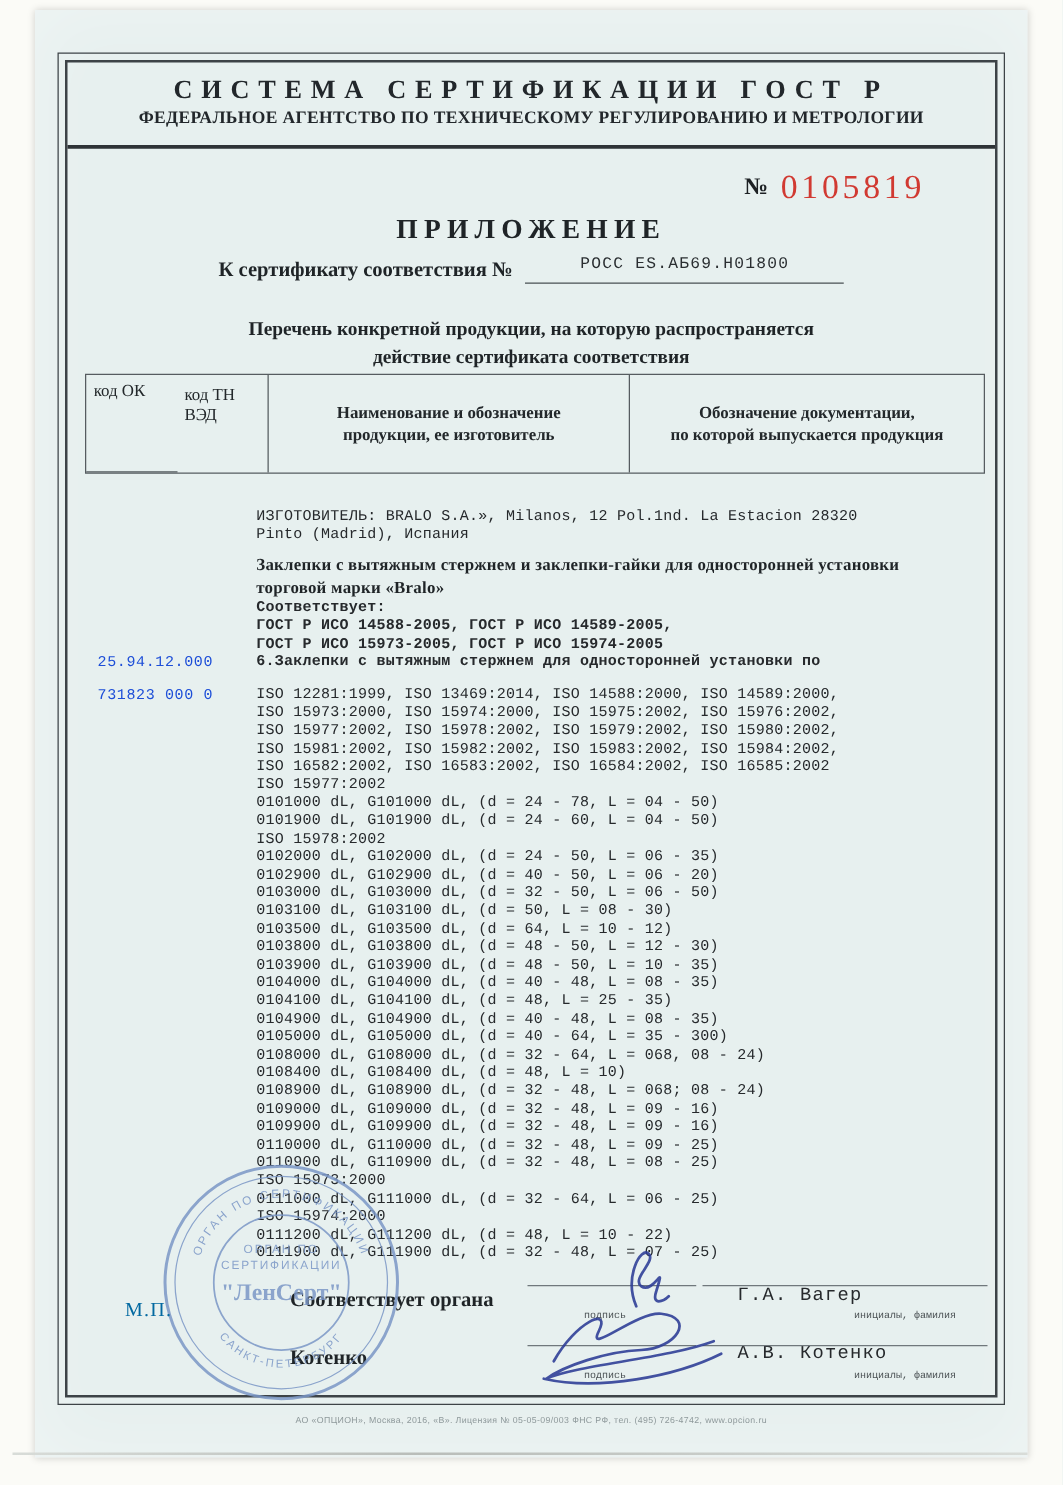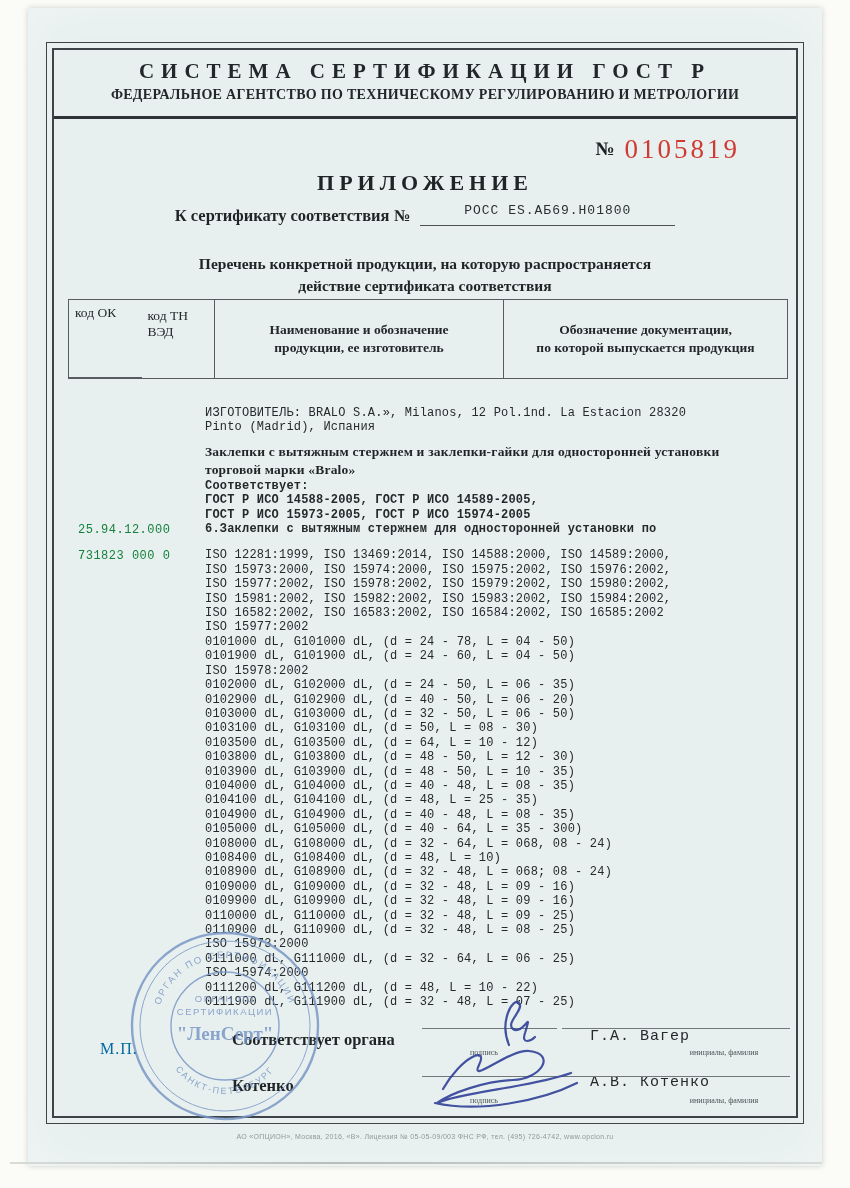--- a/index.html
+++ b/index.html
@@ -52,26 +52,26 @@
   .tbl .hd{font-size:13.5px;font-weight:600;text-align:center;line-height:18px;}
 
   
   #content{position:absolute;left:14px;top:356px;width:716px;padding-left:137px;box-sizing:border-box;}
   .cl{position:relative;font-family:"Liberation Mono","DejaVu Sans Mono",monospace;
       font-size:12px;line-height:14.4px;letter-spacing:0.2px;color:#26292c;white-space:nowrap;}
   .cl.mb{font-weight:bold;}
   .cl.sb{font-family:"Liberation Serif",serif;font-weight:bold;font-size:13.5px;
       line-height:18px;letter-spacing:0.2px;color:#1f2427;}
   .cl .code{position:absolute;left:-127px;top:1px;font-family:"Liberation Mono","DejaVu Sans Mono",monospace;
-      font-size:12px;font-weight:normal;letter-spacing:0.5px;color:#15803d;}
+      font-size:12px;font-weight:normal;letter-spacing:0.5px;color:#1d4ed8;}
 
   
   .sig-label{position:absolute;font-size:16.5px;font-weight:bold;color:#1f2427;white-space:nowrap;}
   .sig-line{position:absolute;border-bottom:1.2px solid #70787c;}
-  .sig-cap{position:absolute;font-family:Liberation Serif, serif;font-size:8px;color:#4b5154;text-align:center;}
+  .sig-cap{position:absolute;font-family:Liberation Mono, monospace;font-size:8px;color:#4b5154;text-align:center;}
   .sig-name{position:absolute;font-family:Liberation Mono, monospace;
       font-size:15px;letter-spacing:1px;color:#26292c;white-space:nowrap;margin-left:21px;}
   .mp{position:absolute;left:72px;top:1032px;font-size:16px;color:#0369a1;letter-spacing:1px;}
 
   .footer{position:absolute;left:0;right:0;top:1125px;text-align:center;
       font-family:"Liberation Sans",sans-serif;font-size:7px;color:#8e999b;letter-spacing:0.3px;}
 
   .stampsvg{position:absolute;left:72px;top:918px;opacity:.85;}
   .signsvg{position:absolute;left:385px;top:985px;}
 </style>

